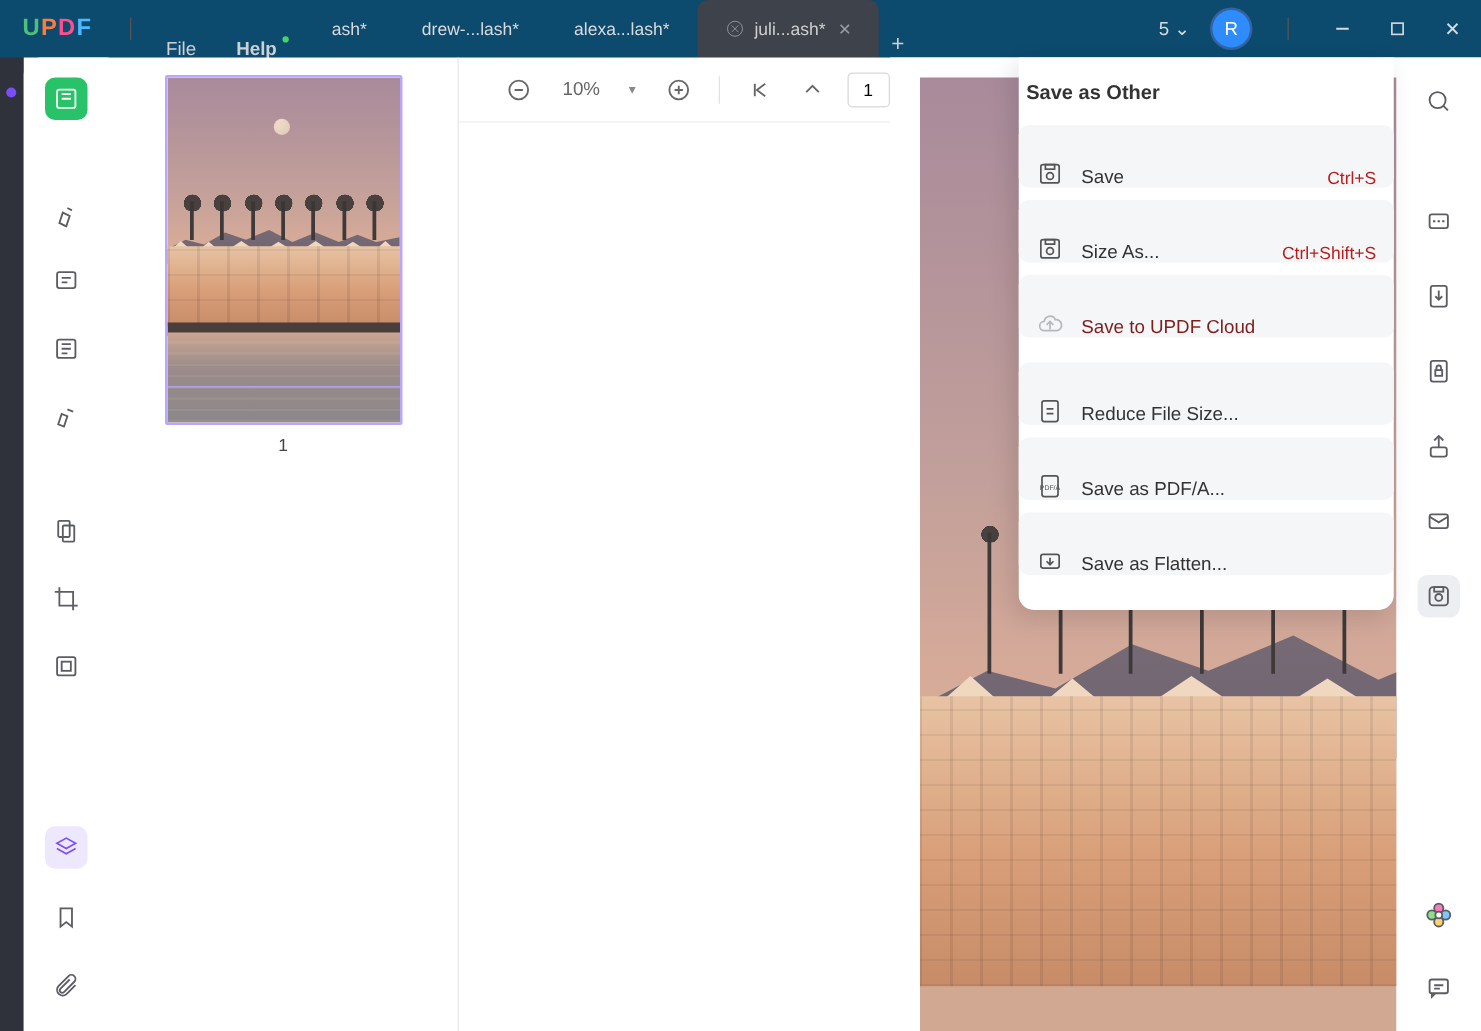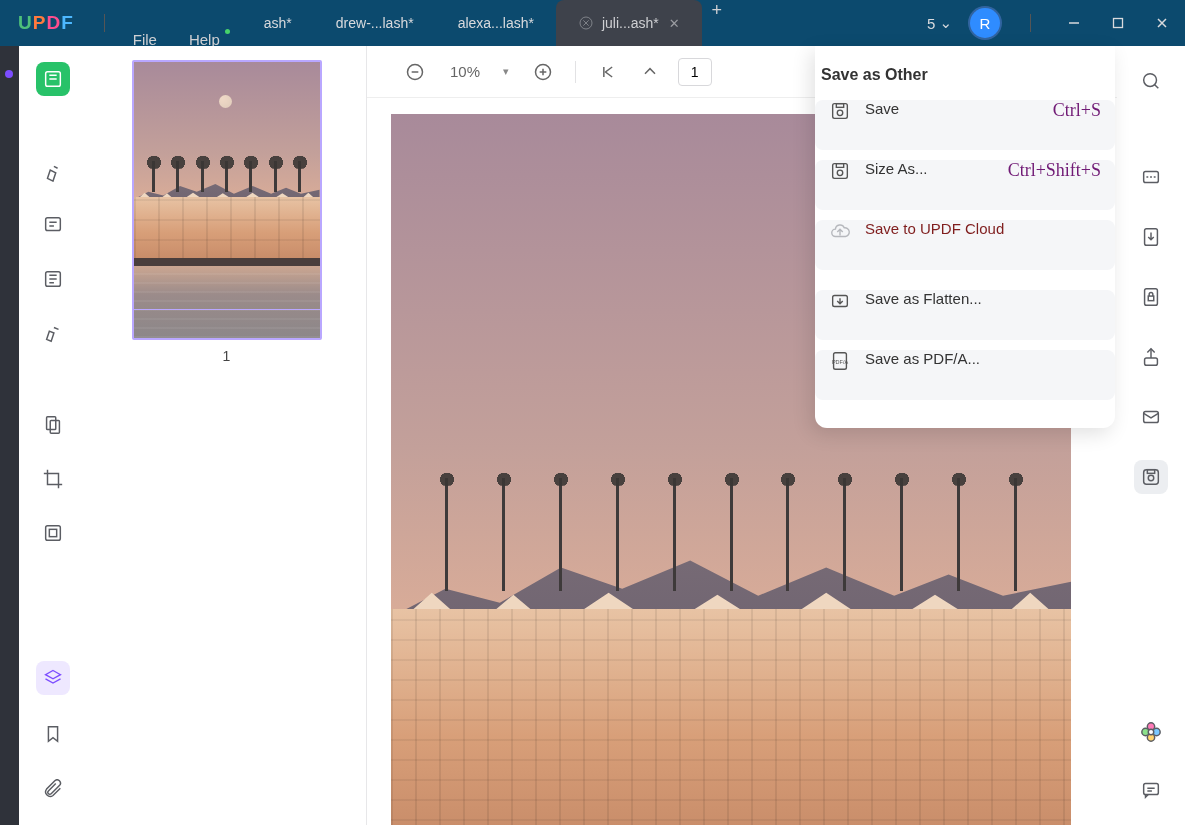--- a/index.html
+++ b/index.html
@@ -3,23 +3,23 @@
 <meta charset="utf-8">
 <style>
   * { box-sizing: border-box; margin: 0; padding: 0; font-family: -apple-system, "Segoe UI", Arial, sans-serif; }
   html,body{width:1185px;height:825px;overflow:hidden;background:#2f323a;}
   
   .titlebar{height:46px;background:#0c4a6e;display:flex;align-items:center;color:#cfd0d3;font-size:15px;position:relative;}
   .logo{font-weight:700;font-size:19px;letter-spacing:1px;margin-left:18px;margin-right:18px;}
   .logo .u{color:#4ec07a;} .logo .p{color:#ff7a3d;} .logo .d{color:#ff4d8d;} .logo .f{color:#4db8ff;}
   .tbsep{width:1px;height:18px;background:#555;margin:0 12px;}
   .menuitem{padding:0 16px;cursor:pointer;margin-top:32px;}
-  .help-dot{position:relative;}
+  .help-dot{position:relative;font-weight:bold;}
   .help-dot::after{content:"";position:absolute;top:-2px;right:6px;width:5px;height:5px;border-radius:50%;background:#47d36a;}
-  .tabs{display:flex;align-items:flex-start;height:100%;margin-left:6px;}
+  .tabs{display:flex;align-items:flex-end;height:100%;margin-left:6px;}
   .tab{position:relative;padding:0 22px;height:100%;display:flex;align-items:center;color:#d9dadd;font-size:14px;cursor:pointer;}
   .tab.active{background:#3e424b;border-top-left-radius:8px;border-top-right-radius:8px;color:#cfd0d3;}
   .tab.active .tabicon{margin-right:8px;display:inline-flex;}
   .tabicon svg{width:16px;height:16px;stroke:#9fa1a6;}
   .tab .x{margin-left:10px;font-size:13px;color:#9a9ca1;}
   .addtab{width:30px;text-align:center;color:#cfd0d3;font-size:18px;cursor:pointer;}
   .title-right{position:absolute;right:10px;top:0;height:46px;display:flex;align-items:center;gap:18px;}
   .wincount{display:flex;align-items:center;font-size:15px;color:#d9dadd;gap:4px;}
   .avatar{width:30px;height:30px;border-radius:50%;background:#2f8cff;color:#fff;display:flex;align-items:center;justify-content:center;font-size:15px;box-shadow:0 0 0 2px rgba(120,150,255,.35);}
   .winbtn{width:26px;height:26px;display:flex;align-items:center;justify-content:center;color:#d9dadd;cursor:pointer;}
@@ -41,21 +41,21 @@
 
   
   .thumbpanel{width:280px;border-right:1px solid #e7e7e9;padding-top:14px;display:flex;flex-direction:column;align-items:center;}
   .thumbwrap{width:190px;}
   .thumb{width:190px;height:280px;border:2px solid #b9a7ff;border-radius:2px;overflow:hidden;position:relative;}
   .thumb::before,.thumb::after{content:"";position:absolute;left:0;right:0;height:1px;background:#b9a7ff;}
   .thumb::before{top:22px;} .thumb::after{bottom:28px;}
   .thumbnum{text-align:center;font-size:14px;color:#444;margin-top:8px;}
 
   
-  .docarea{flex:1;display:flex;flex-direction:column;min-width:0;}
+  .docarea{flex:1;display:flex;min-width:0;}
   .toolbar{height:52px;border-bottom:1px solid #eee;display:flex;align-items:center;gap:14px;padding-left:34px;color:#666;position:relative;}
   .tbtn{width:28px;height:28px;display:flex;align-items:center;justify-content:center;cursor:pointer;}
   .tbtn svg{width:20px;height:20px;stroke:#666;fill:none;stroke-width:1.8;}
   .zoomtxt{font-size:15px;min-width:44px;text-align:center;}
   .zcaret{font-size:11px;color:#888;margin-left:2px;margin-right:6px;}
   .vline{width:1px;height:22px;background:#e2e2e4;margin:0 4px;}
   .pginput{width:34px;height:28px;border:1px solid #d8d8db;border-radius:4px;text-align:center;font-size:14px;}
   .docscroll{flex:1;overflow:hidden;position:relative;background:#fff;}
   .page{position:absolute;left:24px;top:16px;width:680px;height:1010px;}
 
@@ -80,24 +80,24 @@
   .rightrail{width:68px;background:#fff;display:flex;flex-direction:column;align-items:center;padding-top:18px;gap:26px;}
   .rbtn{width:34px;height:34px;border-radius:8px;display:flex;align-items:center;justify-content:center;cursor:pointer;}
   .rbtn.sel{background:#eceef1;}
   .rbtn svg{width:22px;height:22px;stroke:#5b5d63;fill:none;stroke-width:1.6;}
   .rrail-bottom{margin-top:auto;display:flex;flex-direction:column;align-items:center;gap:24px;padding-bottom:18px;}
   .flower{width:24px;height:24px;}
 
   
   .savepanel{position:absolute;top:46px;right:70px;width:300px;background:#fff;border-radius:0 0 12px 12px;box-shadow:-4px 6px 20px rgba(0,0,0,.12);padding:16px 0 18px;z-index:50;}
   .savepanel h3{font-size:16px;font-weight:600;color:#333;margin:4px 6px 16px;}
-  .sitem{display:flex;align-items:flex-start;height:50px;background:#f5f6f8;border-radius:8px;margin-bottom:10px;padding:0 14px;cursor:pointer;font-size:15px;color:#333;}
+  .sitem{display:flex;align-items:flex-end;height:50px;background:#f5f6f8;border-radius:8px;margin-bottom:10px;padding:0 14px;cursor:pointer;font-size:15px;color:#333;}
   .sitem .sicon{width:22px;height:22px;margin-right:14px;flex:none;}
   .sitem .sicon svg{width:22px;height:22px;stroke:#555;fill:none;stroke-width:1.5;}
-  .sitem .short{margin-left:auto;font-size:18px;color:#701a75;font-family:Liberation Serif, serif;}
+  .sitem .short{margin-left:auto;font-size:14px;color:#b91c1c;}
   .sitem.disabled{color:#7f1d1d;}
   .sitem.disabled .sicon svg{stroke:#b6b8bd;}
   .sgap{height:10px;}
 </style>
 </head>
 <body>
 
 <div class="titlebar">
   <span class="logo"><span class="u">U</span><span class="p">P</span><span class="d">D</span><span class="f">F</span></span>
   <span class="tbsep"></span>
@@ -406,29 +406,36 @@
   <div class="sitem disabled">
     <span class="sicon"><svg viewBox="0 0 24 24">
           <path d="M7 18a4 4 0 010-8 5 5 0 019.6-1.5A4 4 0 0118 18H7z"></path>
           <path d="M12 11v6M9 13l3-3 3 3"></path>
         </svg></span>
     <span>Save to UPDF Cloud</span>
   </div>
 
   <div class="sgap"></div>
 
+  <div class="sitem">
+    <span class="sicon"><svg viewBox="0 0 24 24">
+          <rect x="5" y="3" width="14" height="18" rx="2"></rect>
+          <path d="M9 10h6M9 14h6"></path>
+        </svg></span>
+    <span>Reduce File Size...</span>
+  </div>
+
+  <div class="sitem">
+    <span class="sicon"><svg viewBox="0 0 24 24">
+          <rect x="5" y="3" width="14" height="18" rx="2"></rect>
+          <text x="12" y="15" font-size="6" text-anchor="middle" fill="#555" stroke="none">PDF/A</text>
+        </svg></span>
+    <span>Save as PDF/A...</span>
+  </div>
 
   <div class="sitem">
     <span class="sicon"><svg viewBox="0 0 24 24">
           <rect x="4" y="6" width="16" height="12" rx="2"></rect>
           <path d="M12 9v5M9 12l3 3 3-3"></path>
         </svg></span>
     <span>Save as Flatten...</span>
   </div>
-
-  <div class="sitem">
-    <span class="sicon"><svg viewBox="0 0 24 24">
-          <rect x="5" y="3" width="14" height="18" rx="2"></rect>
-          <text x="12" y="15" font-size="6" text-anchor="middle" fill="#555" stroke="none">PDF/A</text>
-        </svg></span>
-    <span>Save as PDF/A...</span>
-  </div>
 </div>
 
 </body></html>

